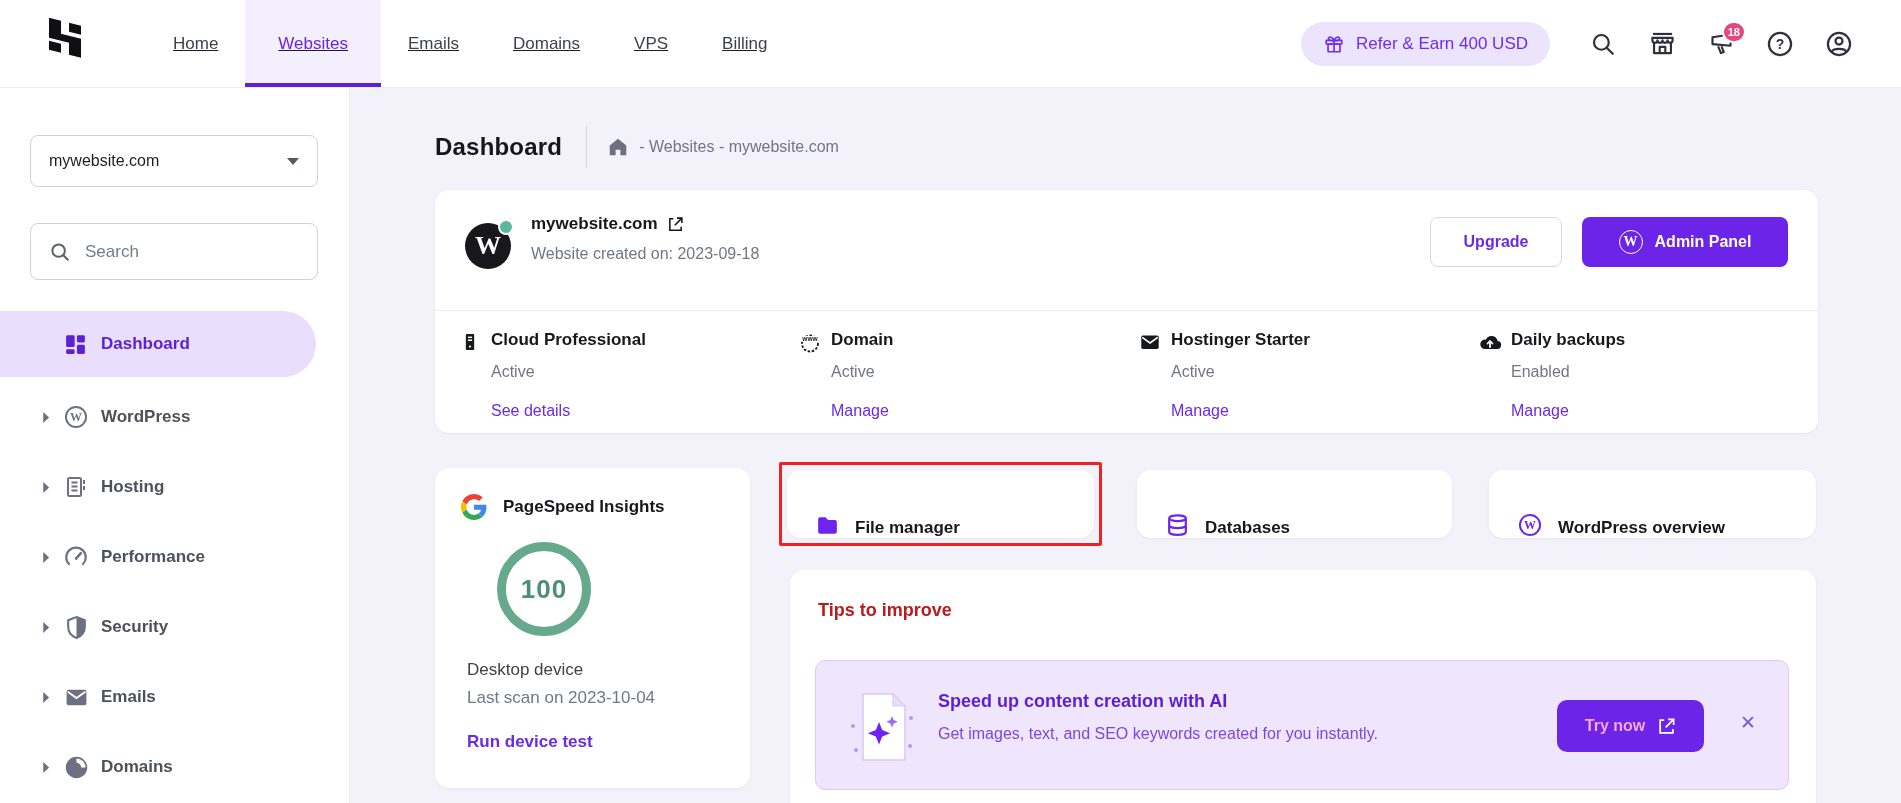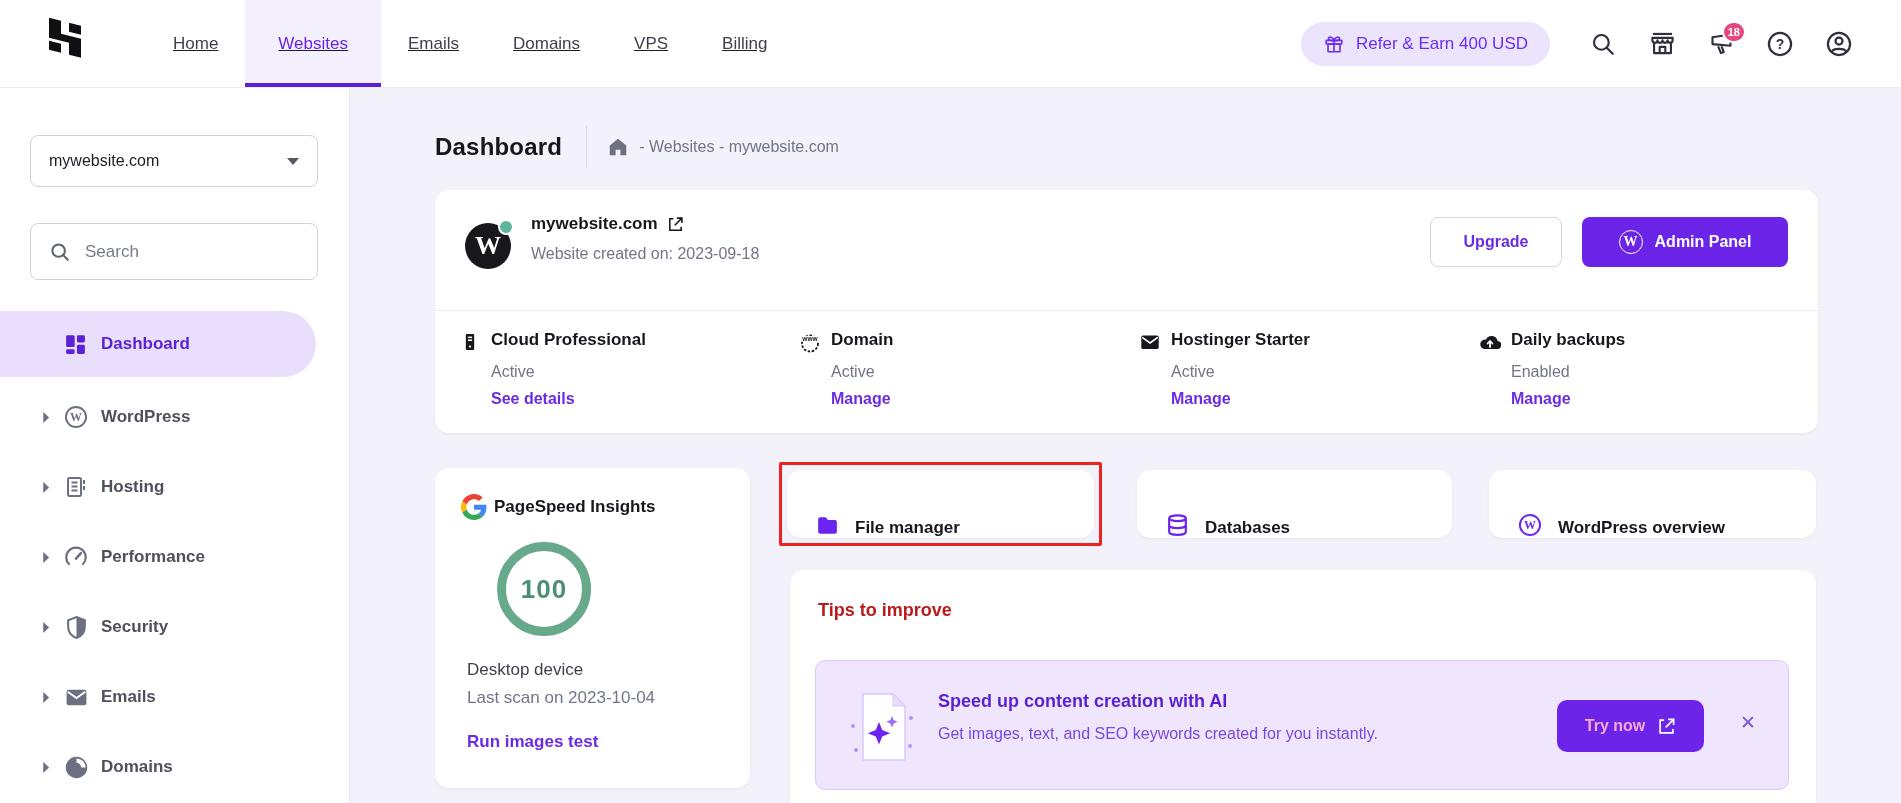--- a/index.html
+++ b/index.html
@@ -104,24 +104,24 @@
     width:24px; height:24px; border-radius:50%; border:1.5px solid #fff;
     display:flex; align-items:center; justify-content:center;
     font-family:"Liberation Serif", serif; font-size:14px; font-weight:700; color:#fff;
   }
   .site-services{ display:flex; padding-left:23px; padding-top:19px; }
   .svc{ width:340px; }
   .svc-head{ display:flex; align-items:flex-start; gap:9px; }
   .svc-icon{ width:24px; height:24px; display:flex; align-items:center; justify-content:center; }
   .svc-title{ font-size:17px; font-weight:700; color:#17181d; }
   .svc-status{ margin-left:33px; margin-top:9px; font-size:16px; color:#727586; }
-  .svc-link{ display:inline-block; margin-left:33px; margin-top:9px; font-size:16px; font-weight:700; color:#6b2be4; cursor:pointer; }
+  .svc-link{ display:inline-block; margin-left:33px; margin-top:21px; font-size:16px; font-weight:400; color:#6b2be4; cursor:pointer; }
   
   .ps-card{ position:absolute; left:85px; top:380px; width:315px; height:320px; }
-  .ps-head{ display:flex; align-items:center; gap:7px; padding:26px 0 0 26px; }
+  .ps-head{ display:flex; align-items:center; gap:16px; padding:26px 0 0 26px; }
   .ps-title{ font-size:17px; font-weight:700; color:#17181d; }
   .ring{
     margin:22px 0 0 62px; width:94px; height:94px; border-radius:50%;
     border:9px solid #67a98c; display:flex; align-items:center; justify-content:center;
   }
   .ring span{ font-size:26px; font-weight:700; color:#4d8f72; letter-spacing:1px; }
   .ps-device{ margin:24px 0 0 32px; font-size:17px; color:#3f414b; }
   .ps-scan{ margin:8px 0 0 32px; font-size:17px; color:#737688; }
   .ps-link{ display:inline-block; margin:24px 0 0 32px; font-size:17px; font-weight:700; color:#6b2be4; cursor:pointer; }
   
@@ -427,21 +427,21 @@
         <path fill="#FBBC05" d="M10.53 28.59c-.48-1.45-.76-2.99-.76-4.59s.27-3.14.76-4.59l-7.98-6.19C.92 16.46 0 20.12 0 24c0 3.88.92 7.54 2.56 10.78l7.97-6.19z"></path>
         <path fill="#34A853" d="M24 48c6.48 0 11.93-2.13 15.89-5.81l-7.73-6c-2.15 1.45-4.92 2.3-8.16 2.3-6.26 0-11.57-4.22-13.47-9.91l-7.98 6.19C6.51 42.62 14.62 48 24 48z"></path>
       </svg>
       <span class="ps-title">PageSpeed Insights</span>
     </div>
     <div class="ring">
       <span>100</span>
     </div>
     <div class="ps-device">Desktop device</div>
     <div class="ps-scan">Last scan on 2023-10-04</div>
-    <a class="ps-link">Run images test</a>
+    <a class="ps-link">Run device test</a>
   </section>
 
   <div class="card quick-card qc-fm">
     <svg width="25" height="25" viewBox="0 0 24 24">
       <path d="M3 6a2 2 0 0 1 2-2h5.2L12.5 6.6H19a2 2 0 0 1 2 2V18a2 2 0 0 1-2 2H5a2 2 0 0 1-2-2z" fill="#6d24f0"></path>
     </svg>
     <span class="q-label">File manager</span>
   </div>
   <div class="red-annotation"></div>
 

